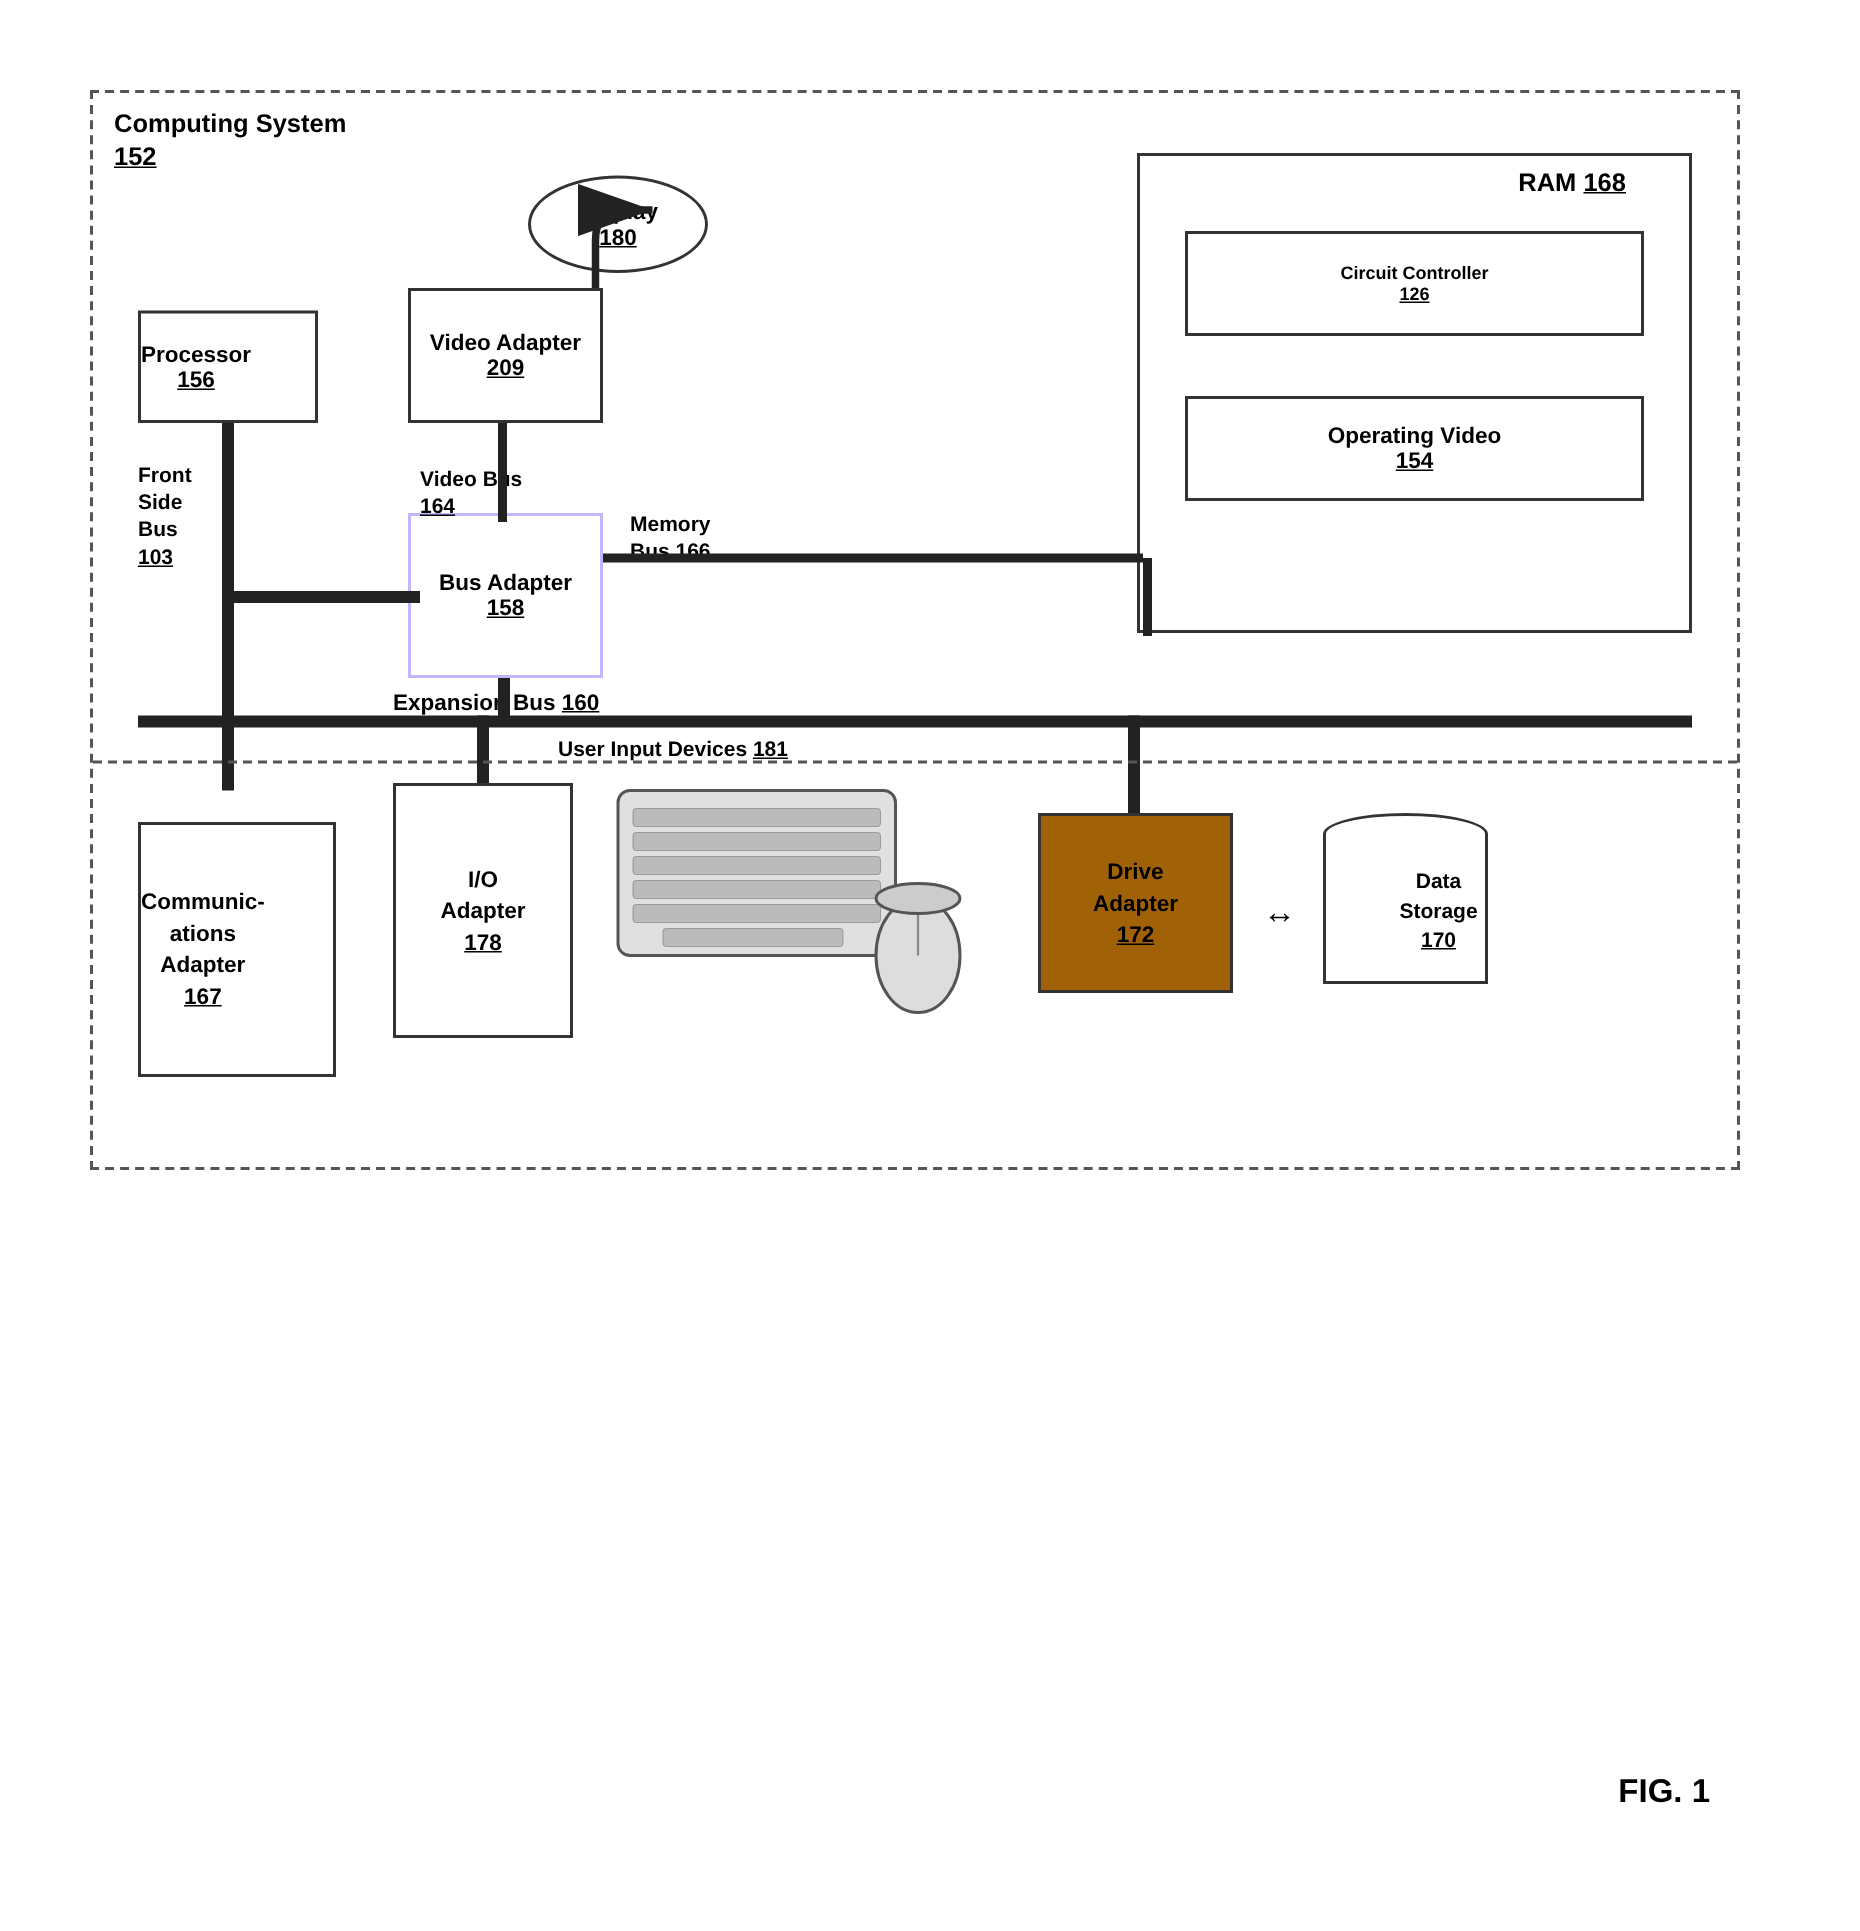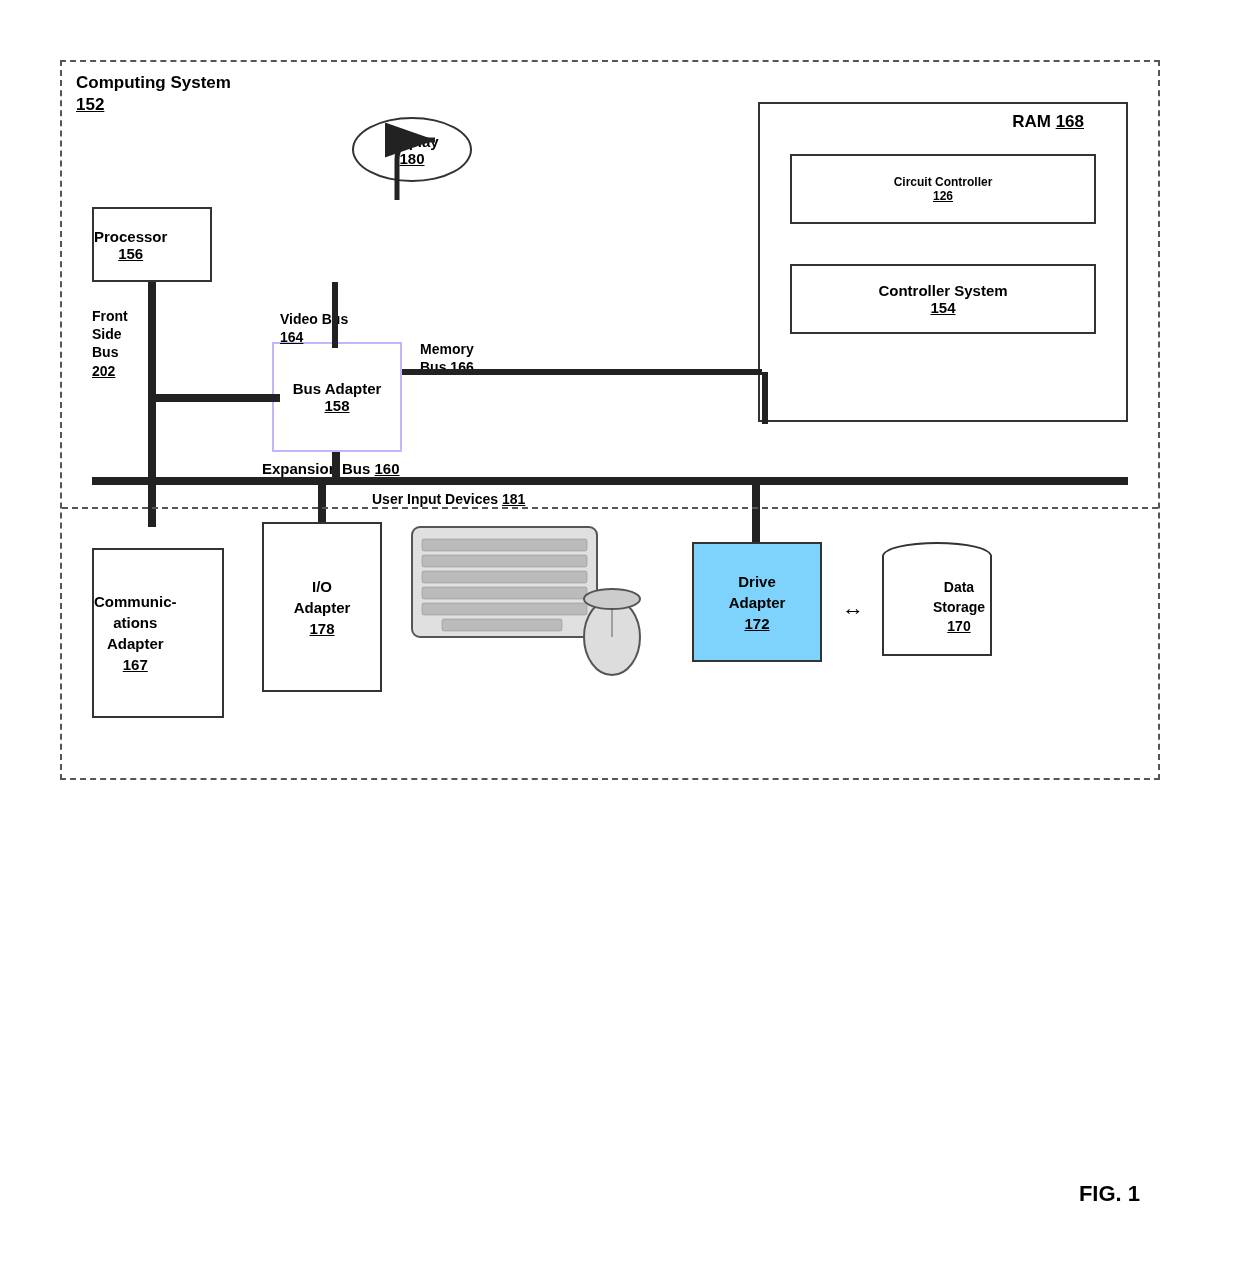--- a/index.html
+++ b/index.html
@@ -341,21 +341,21 @@
     .drive-adapter-box {
       position: absolute;
       top: 480px;
       left: 630px;
       width: 130px;
       height: 120px;
       border: 2px solid #333;
       display: flex;
       align-items: center;
       justify-content: center;
-      background: #7dd3fc;
+      background: #a16207;
     }
     .drive-adapter-label {
       font-size: 15px;
       font-weight: bold;
       text-align: center;
       line-height: 1.4;
     }
     .drive-adapter-label u { text-decoration: underline; }
 
     
@@ -464,21 +464,21 @@
 
     <div class="circuit-controller-box">
       <div class="circuit-controller-label">
         <span>Circuit Controller</span><br>
         <u>126</u>
       </div>
     </div>
 
     <div class="os-box">
       <div class="os-label">
-        <span>Controller System</span><br>
+        <span>Operating Video</span><br>
         <u>154</u>
       </div>
     </div>
   </div>
 
   <div class="display-oval">
     <div class="display-label">
       <span>Display</span><br>
       <u>180</u>
     </div>
@@ -486,37 +486,43 @@
 
   <svg style="position:absolute;top:58px;left:305px;width:80px;height:80px;overflow:visible;">
     <defs>
       <marker id="arrowhead" markerWidth="10" markerHeight="7" refX="10" refY="3.5" orient="auto">
         <polygon points="0 0, 10 3.5, 0 7" fill="#222"></polygon>
       </marker>
     </defs>
     <path d="M 30 80 L 30 40 Q 30 20 50 20 L 68 20" stroke="#222" stroke-width="5" fill="none" marker-end="url(#arrowhead)"></path>
   </svg>
 
+  <div class="video-adapter-box">
+    <div class="video-adapter-label">
+      <span>Video Adapter</span><br>
+      <u>209</u>
+    </div>
+  </div>
 
   <div class="processor-box">
     <div class="processor-label">
       <span>Processor</span><br>
       <u>156</u>
     </div>
   </div>
 
   <div class="bus-adapter-box">
     <div class="bus-adapter-label">
       <span>Bus Adapter</span><br>
       <u>158</u>
     </div>
   </div>
 
   <div class="fsb-label">
-    Front<br>Side<br>Bus<br><u>202</u>
+    Front<br>Side<br>Bus<br><u>103</u>
   </div>
 
   <div class="video-bus-label">
     Video Bus<br><u>164</u>
   </div>
 
   <div class="memory-bus-label">
     Memory<br>Bus <u>166</u>
   </div>
 

